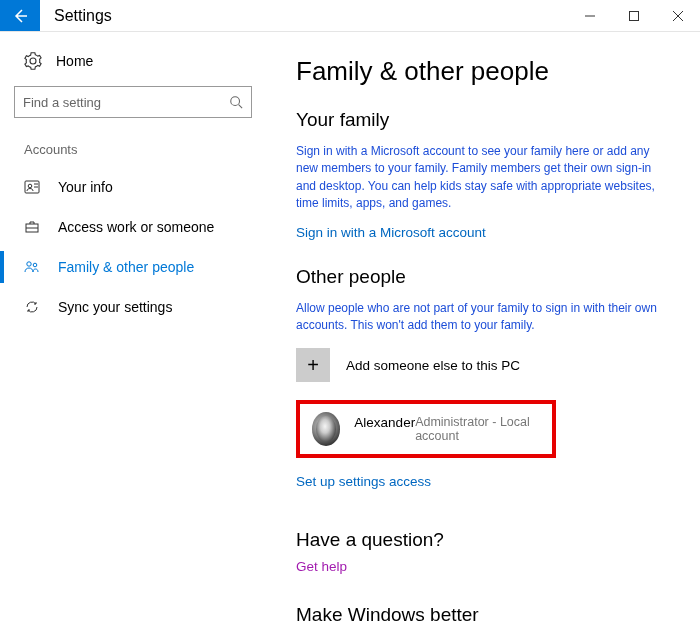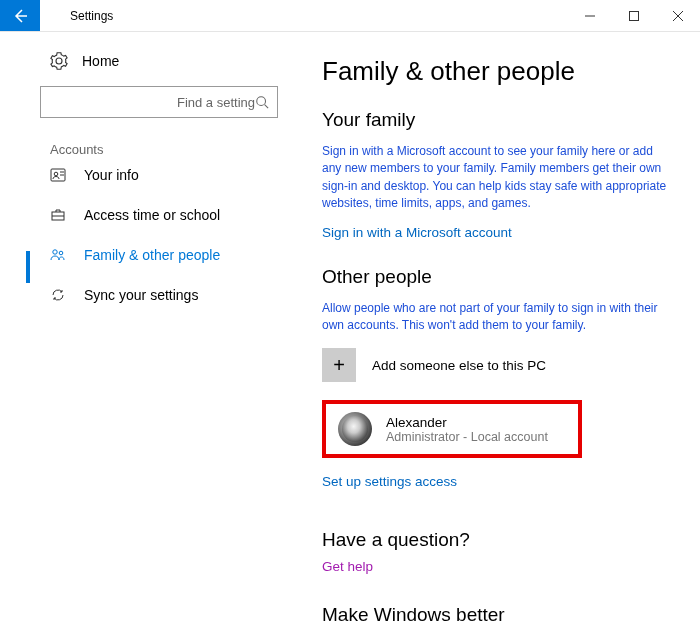--- a/index.html
+++ b/index.html
@@ -1,44 +1,44 @@
 <!DOCTYPE html>
 <html><head>
   <meta charset="utf-8">
   <style>
     * { box-sizing: border-box; margin: 0; padding: 0; font-family: 'Segoe UI', sans-serif; }
     body { width: 700px; height: 630px; overflow: hidden; background: #fff; }
     .titlebar { height: 32px; display: flex; align-items: stretch; border-bottom: 1px solid #e5e5e5; }
     .back-btn { width: 40px; background: #0078d7; display: flex; align-items: center; justify-content: center; color: #fff; }
-    .title { flex: 0 0 auto; display: flex; align-items: center; padding-left: 30px; font-size: 12px; color: #000; }
+    .title { flex: 0 0 auto; display: flex; align-items: center; padding-left: 14px; font-size: 16px; color: #000; }
     .spacer { flex: 1; }
     .win-btn { width: 44px; display: flex; align-items: center; justify-content: center; color: #333; }
-    .app { display: flex; height: calc(630px - 32px); padding-left: 26px; }
+    .app { display: flex; height: calc(630px - 32px); }
     .sidebar { width: 266px; padding: 10px 0 0 0; }
     .home-row { display: flex; align-items: center; padding: 10px 24px 16px 24px; gap: 14px; font-size: 14px; }
     .search-wrap { padding: 0 14px 24px 14px; }
-    .search { display: flex; align-items: center; border: 1px solid #999; height: 32px; padding: 0 8px; color: #666; font-size: 13px; justify-content: flex-end; }
+    .search { display: flex; align-items: center; border: 1px solid #999; height: 32px; padding: 0 8px; color: #666; font-size: 13px; justify-content: space-between; }
     .section-label { padding: 0 24px 10px 24px; color: #666; font-size: 13px; }
-    .nav-item { display: flex; height: 40px; padding: 0 24px; gap: 18px; font-size: 14px; cursor: default; }
+    .nav-item { display: flex; align-items: center; height: 40px; padding: 0 24px; gap: 18px; font-size: 14px; cursor: default; }
     .nav-item .icon-slot { width: 16px; display: flex; justify-content: center; color: #333; }
     .nav-item.active { color: #0078d7; position: relative; }
     .nav-item.active .icon-slot { color: #0078d7; }
     .nav-item.active::before { content: ''; position: absolute; left: 0; top: 4px; bottom: 4px; width: 4px; background: #0078d7; }
     .content { flex: 1; padding: 24px 30px 0 30px; overflow: hidden; }
     h1 { font-weight: 300; font-size: 26px; margin-bottom: 22px; }
     h2 { font-weight: 400; font-size: 19px; margin-bottom: 12px; }
     .para { font-size: 12px; color: #1d4ed8; line-height: 1.45; margin-bottom: 10px; }
     .link { color: #0067c0; font-size: 13.5px; display: inline-block; margin-bottom: 26px; cursor: default; }
     .add-row { display: flex; align-items: center; gap: 16px; margin: 14px 0 18px 0; }
     .add-btn { width: 34px; height: 34px; background: #ccc; display: flex; align-items: center; justify-content: center; font-size: 20px; font-weight: 300; }
     .add-label { font-size: 13.5px; }
     .user-card { display: flex; align-items: center; gap: 14px; padding: 8px 12px; border: 4px solid #e60000; width: 260px; margin-bottom: 14px; }
     .avatar { width: 34px; height: 34px; border-radius: 50%; background: radial-gradient(circle at 40% 40%, #d0d0d0 0%, #888 40%, #000 100%); position: relative; overflow: hidden; }
     .avatar::after { content: ''; position: absolute; inset: 4px; background: radial-gradient(ellipse at 45% 40%, #f5f5f5 0%, #ccc 30%, #555 70%, #000 100%); border-radius: 50%; }
-    .user-info { display: flex; flex-direction: column; }
+    .user-info { display: flex; flex-direction: row; }
     .user-name { font-size: 13.5px; }
     .user-role { font-size: 12.5px; color: #777; }
     .question-section { margin-top: 22px; }
     .question-section h2 { margin-bottom: 6px; }
     .gethelp { color: #a21caf; font-size: 13.5px; margin-bottom: 30px; display: inline-block; }
     svg { display: block; }
   </style>
 </head>
 <body>
 
@@ -97,21 +97,21 @@
         </span>
       <span>Your info</span>
     </div>
     <div class="nav-item">
       <span class="icon-slot">
           <svg width="16" height="16" viewBox="0 0 16 16">
             <rect x="2" y="5" width="12" height="8" stroke="#333" fill="none"></rect>
             <path d="M6 5V3h4v2M2 9h12" stroke="#333" fill="none"></path>
           </svg>
         </span>
-      <span>Access time or school</span>
+      <span>Access work or someone</span>
     </div>
     <div class="nav-item active">
       <span class="icon-slot">
           <svg width="16" height="16" viewBox="0 0 16 16">
             <circle cx="5" cy="5" r="2.2" stroke="currentColor" fill="none"></circle>
             <circle cx="11" cy="6" r="1.8" stroke="currentColor" fill="none"></circle>
             <path d="M1 13c0-2.5 1.8-4 4-4s4 1.5 4 4M9 13c0-2 1-3 2.5-3s2.5 1 2.5 3" stroke="currentColor" fill="none"></path>
           </svg>
         </span>
       <span>Family &amp; other people</span>

